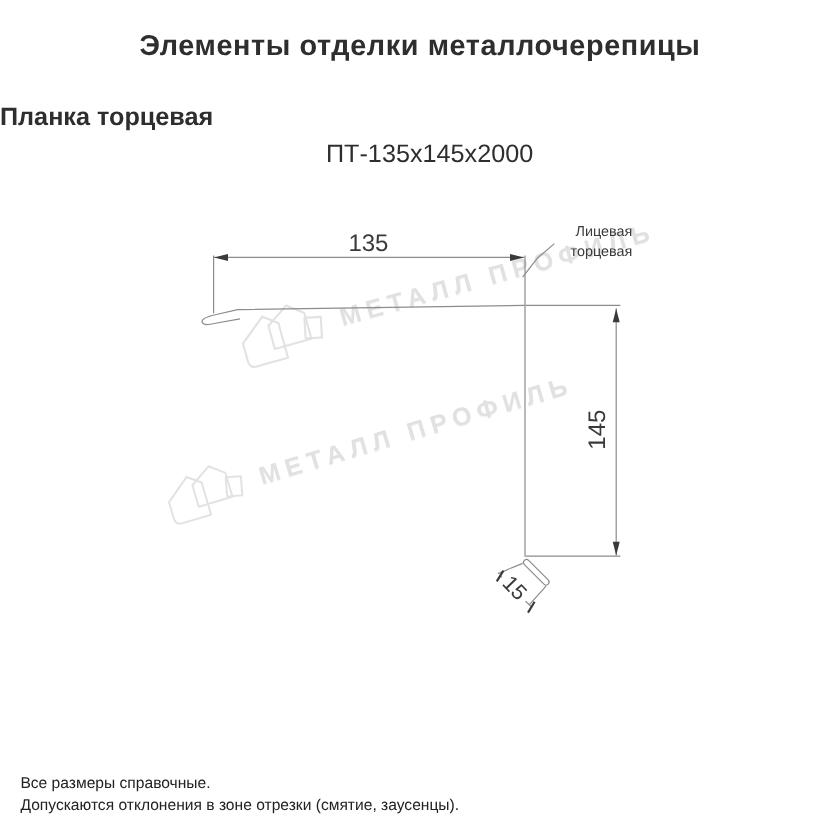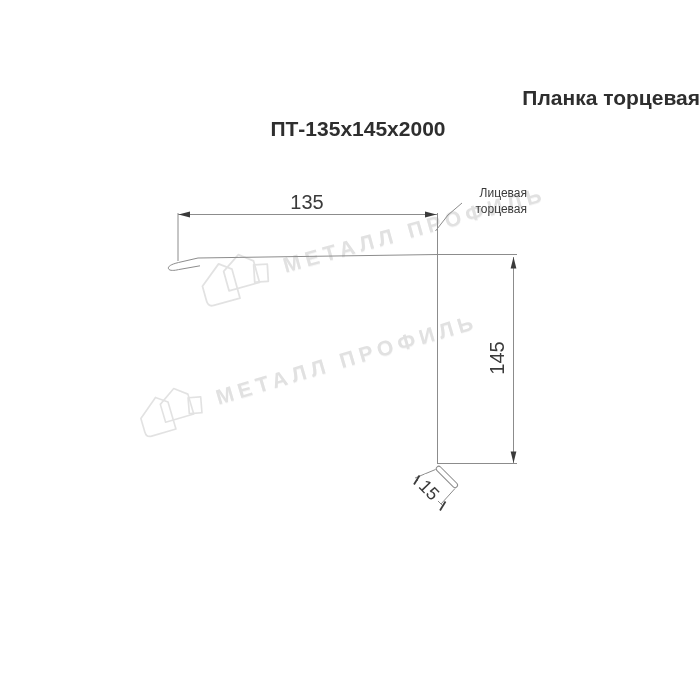--- a/index.html
+++ b/index.html
@@ -5,26 +5,26 @@
   html,body{margin:0;padding:0;background:#fff;}
   .page{
     position:relative;width:700px;height:700px;background:#fff;overflow:hidden;
     font-family:"Liberation Sans", sans-serif;color:#2e2e2e;
   }
   .title{
     position:absolute;left:0;right:0;top:25px;text-align:center;
     font-size:24px;font-weight:bold;letter-spacing:0.5px;color:#2e2e2e;
   }
   .product-name{
-    position:absolute;left:0;right:0;top:86px;text-align:right;
-    font-size:21px;font-weight:bold;color:#2e2e2e;padding-left:24px;
+    position:absolute;left:0;right:0;top:86px;text-align:left;
+    font-size:21px;font-weight:bold;color:#2e2e2e;
   }
   .product-code{
     position:absolute;left:16px;right:0;top:117px;text-align:center;
-    font-size:21px;font-weight:bold;color:#2e2e2e;
+    font-size:21px;font-weight:normal;color:#2e2e2e;
   }
   .watermark{
     position:absolute;display:flex;align-items:center;gap:10px;
     transform-origin:left center;pointer-events:none;opacity:.85;
   }
   .watermark .wm-text{
     font-size:21px;font-weight:bold;letter-spacing:5px;color:#dcdcdc;
     white-space:nowrap;text-shadow:0 1px 0 #f4f4f4;
   }
   .wm-upper{left:197px;top:262px;transform:rotate(-15.5deg);}
@@ -43,20 +43,21 @@
   .thin{stroke:#8c8c8c;stroke-width:1;fill:none;}
   .tick{stroke:#3a3a3a;stroke-width:1.8;fill:none;}
   .arrowhead{fill:#3a3a3a;stroke:none;}
   .wm-logo-stroke{stroke:#dedede;stroke-width:2.5;fill:none;stroke-linejoin:round;stroke-linecap:round;}
 </style>
 </head>
 <body>
 
 <div class="page">
 
+  <div class="title">Элементы отделки металлочерепицы</div>
   <div class="product-name">Планка торцевая</div>
   <div class="product-code">ПТ-135х145х2000</div>
 
   <div class="watermark wm-upper">
     <svg width="80" height="56" viewBox="0 0 110 78">
       <path class="wm-logo-stroke" d="M8 36 L38 12 L54 24 L54 66 L16 66 Q8 66 8 57 Z"></path>
       <path class="wm-logo-stroke" d="M42 24 L68 7 L86 21 L86 52 L42 52 Z"></path>
       <rect class="wm-logo-stroke" x="82" y="28" width="19" height="24" transform="rotate(12 91 40)"></rect>
     </svg>
     <span class="wm-text">МЕТАЛЛ ПРОФИЛЬ</span>
@@ -112,14 +113,18 @@
     </g>
 
     <polyline class="thin" points="462,203 448,215 435.5,231"></polyline>
   </svg>
 
   <div class="face-label">
     <span>Лицевая</span><br>
     <span>торцевая</span>
   </div>
 
+  <div class="notes">
+    <span>Все размеры справочные.</span>
+    <span>Допускаются отклонения в зоне отрезки (смятие, заусенцы).</span>
+  </div>
 
 </div>
 
 </body></html>

